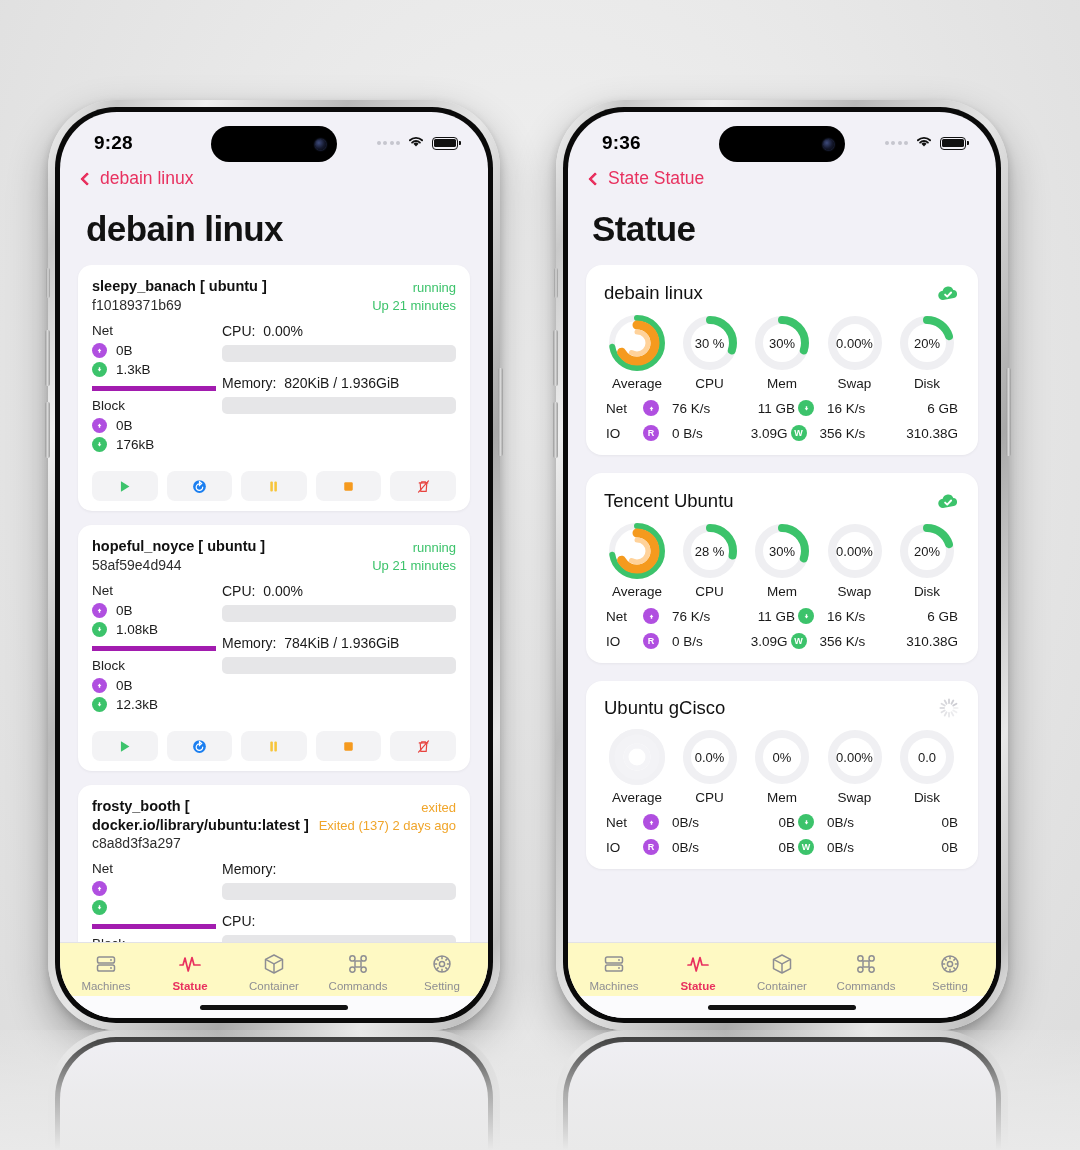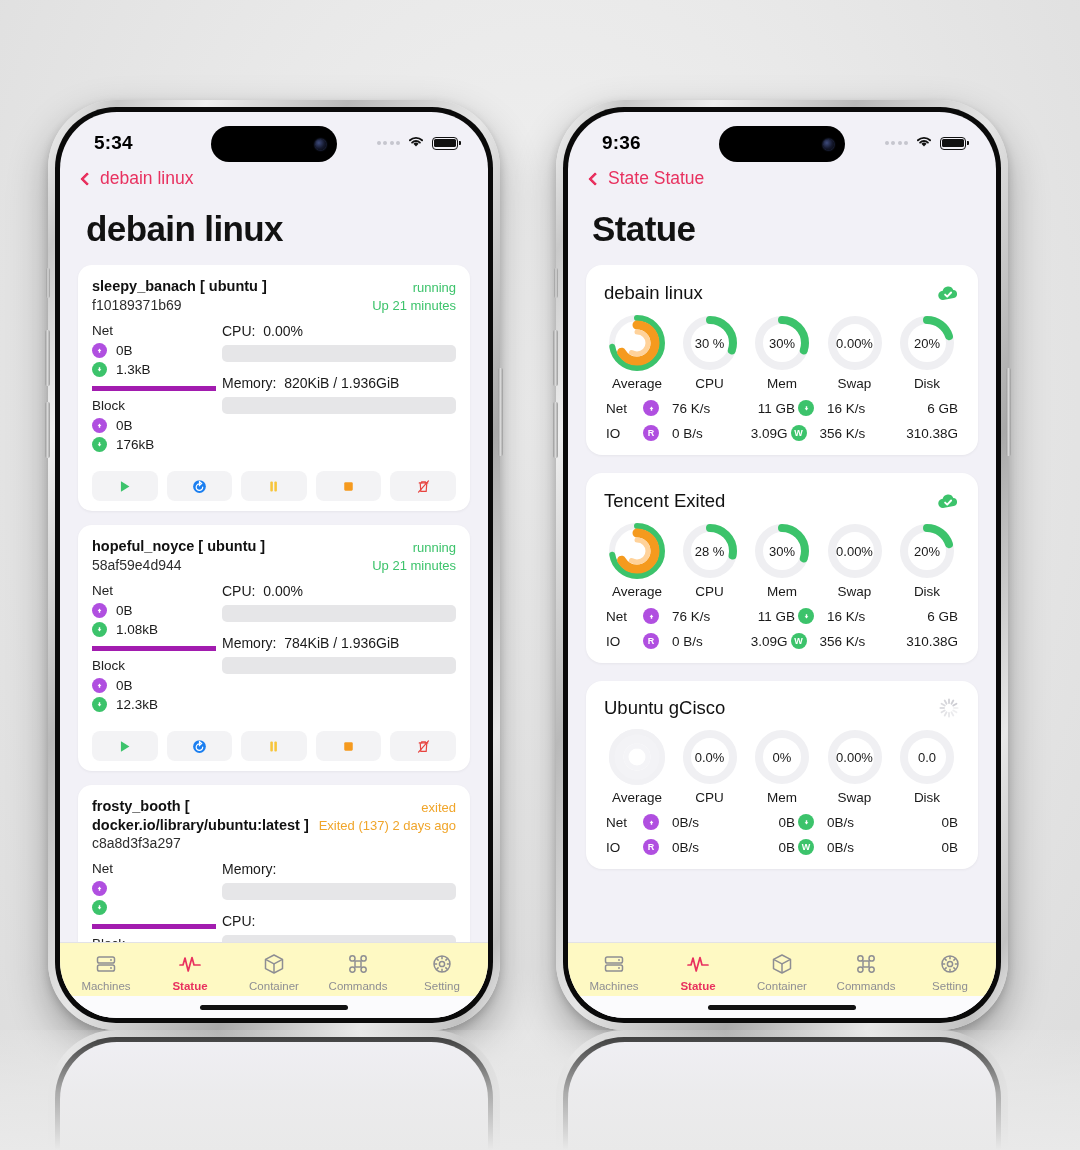--- a/index.html
+++ b/index.html
@@ -230,21 +230,21 @@
 
 <div class="phone left">
   <div class="btn-side a"></div>
   <div class="btn-side b"></div>
   <div class="btn-side c"></div>
   <div class="btn-side d"></div>
   <div class="bezel">
     <div class="screen left">
 
       <div class="statusbar">
-        <div class="sb-time">5:34</div>
+        <div class="sb-time">9:28</div>
         <div class="island">
           <div class="cam"></div>
         </div>
         <div class="sb-right">
           <span class="dots">
               <i></i>
               <i></i>
               <i></i>
               <i></i>
             </span>
@@ -716,21 +716,21 @@
       <span class="c4">3.09G</span>
       <span class="c5">
                   <span class="badge-sm green">W</span>
                 </span>
       <span class="c6">356 K/s</span>
       <span class="c7">310.38G</span>
     </div>
     </div>
     <div class="scard ">
       <div class="sc-head">
-        <div class="sc-title">Tencent Exited</div>
+        <div class="sc-title">Tencent Ubuntu</div>
         <div class="sc-badge"><span><svg viewBox="0 0 24 24">
                       <path d="M7 19a4.6 4.6 0 0 1-.3-9.2A5.6 5.6 0 0 1 17.3 9a4.1 4.1 0 0 1 .5 8.1z" fill="#3cc36b"></path>
                       <path d="M9.1 13.6 11.2 15.7 15.1 11.5" fill="none" stroke="#fff" stroke-width="1.9" stroke-linecap="round" stroke-linejoin="round"></path>
                     </svg></span></div>
       </div>
       <div class="gauges">
                 <div class="gauge">
       <div class="gwrap">
         <svg viewBox="0 0 60 60">
     <circle cx="30" cy="30" r="25" fill="none" stroke="#f0f0f3" stroke-width="6"></circle>

